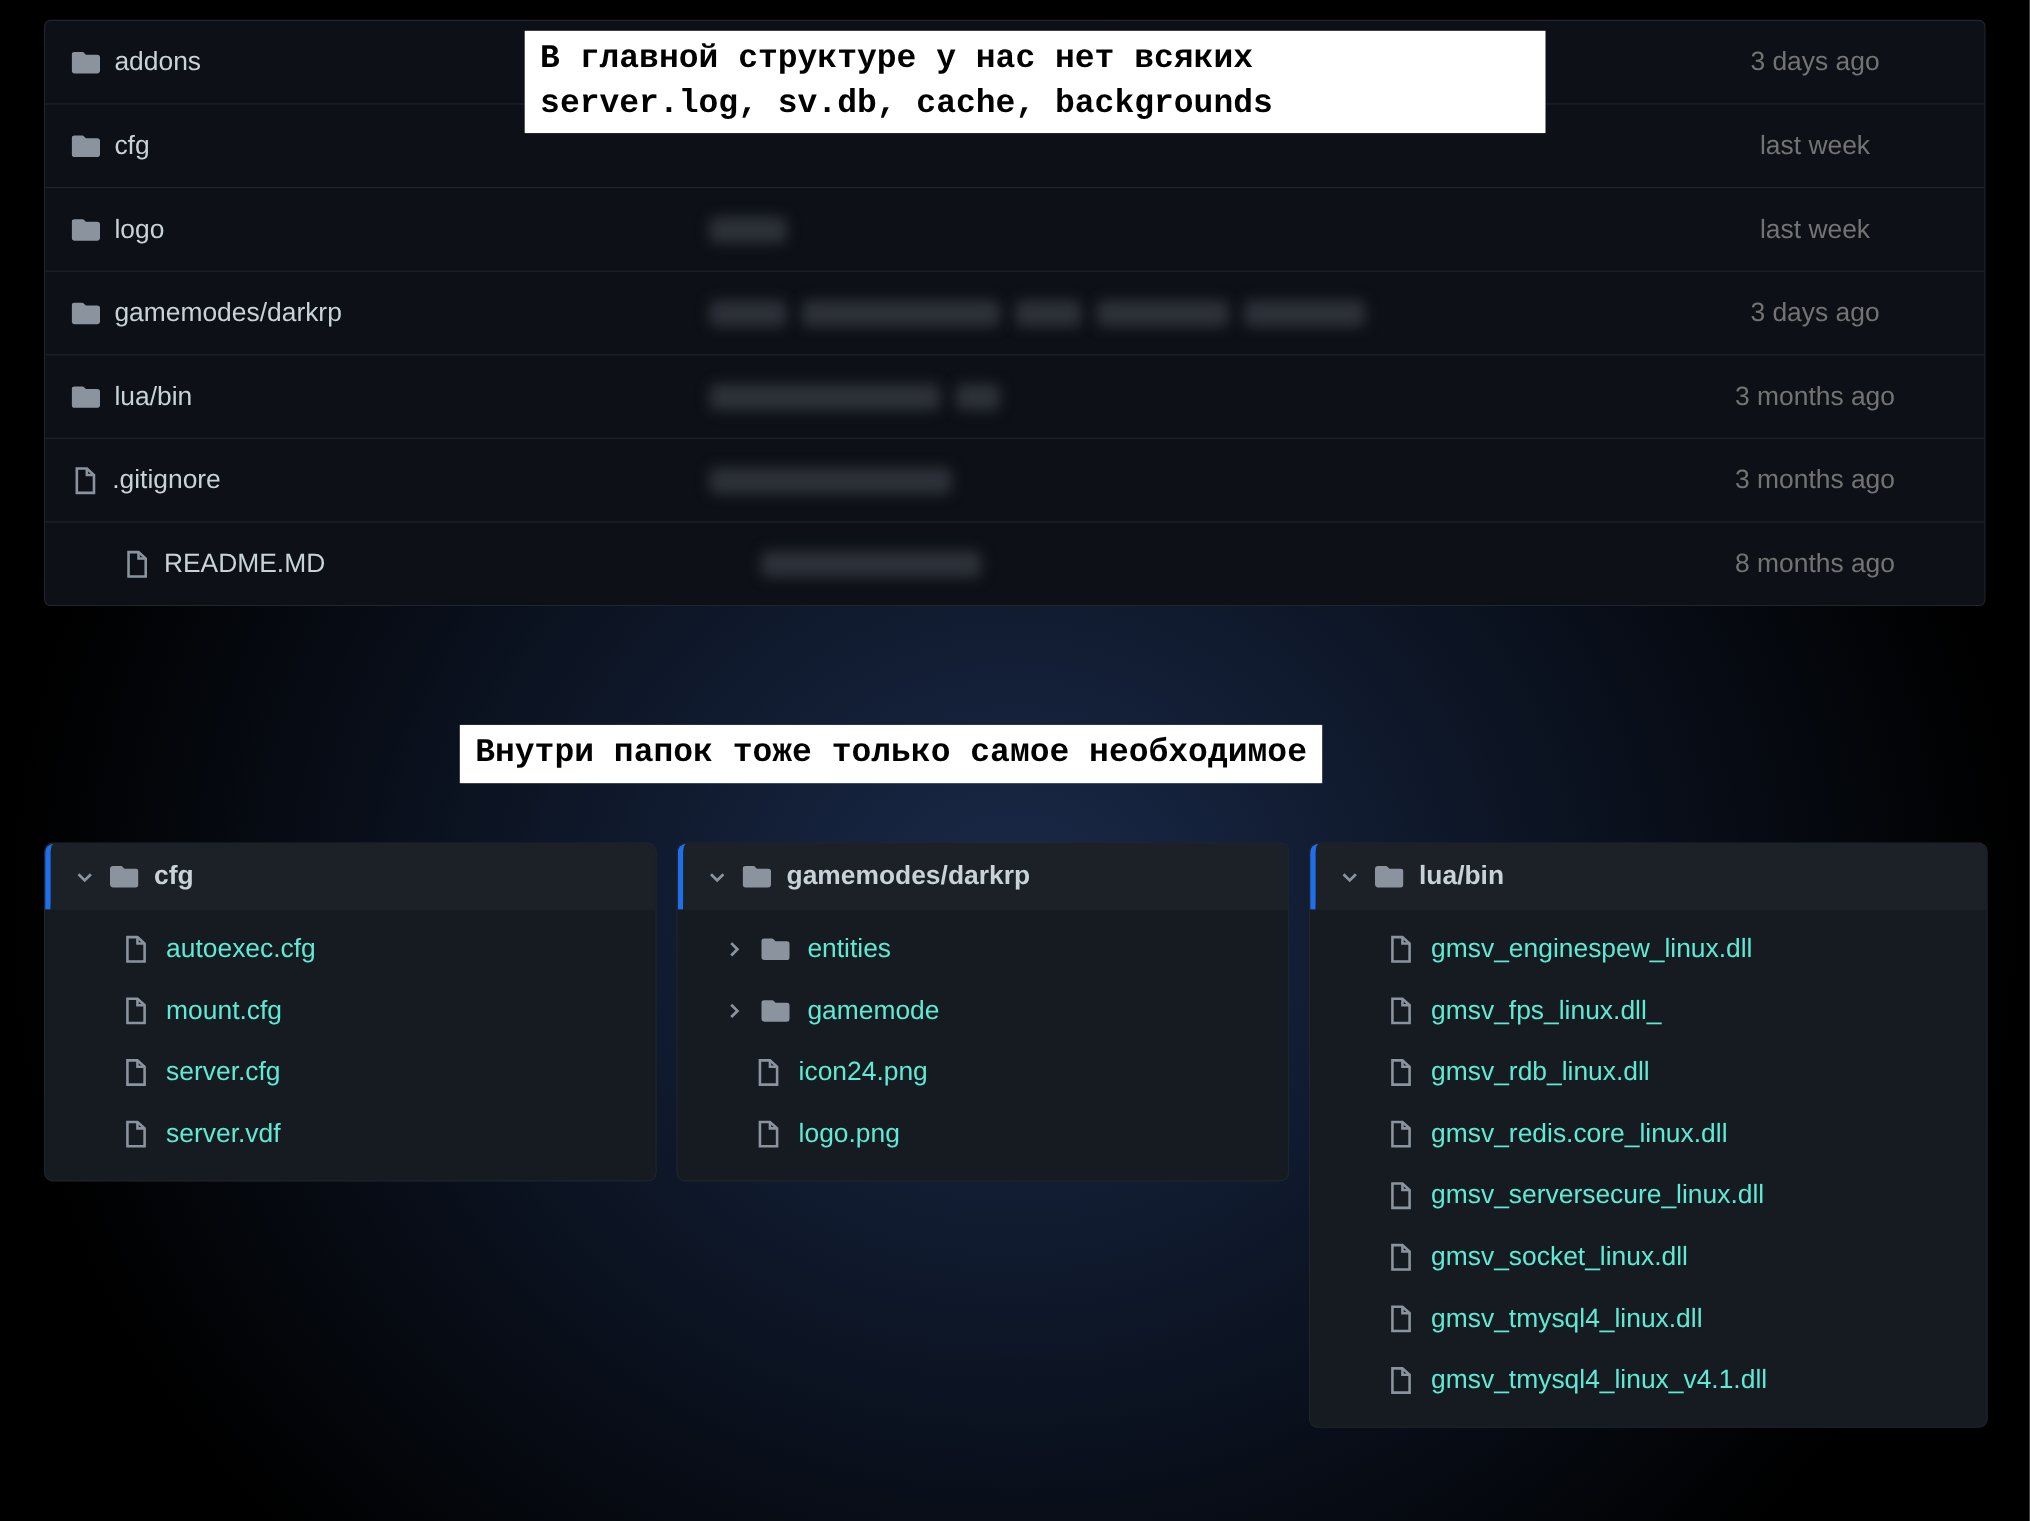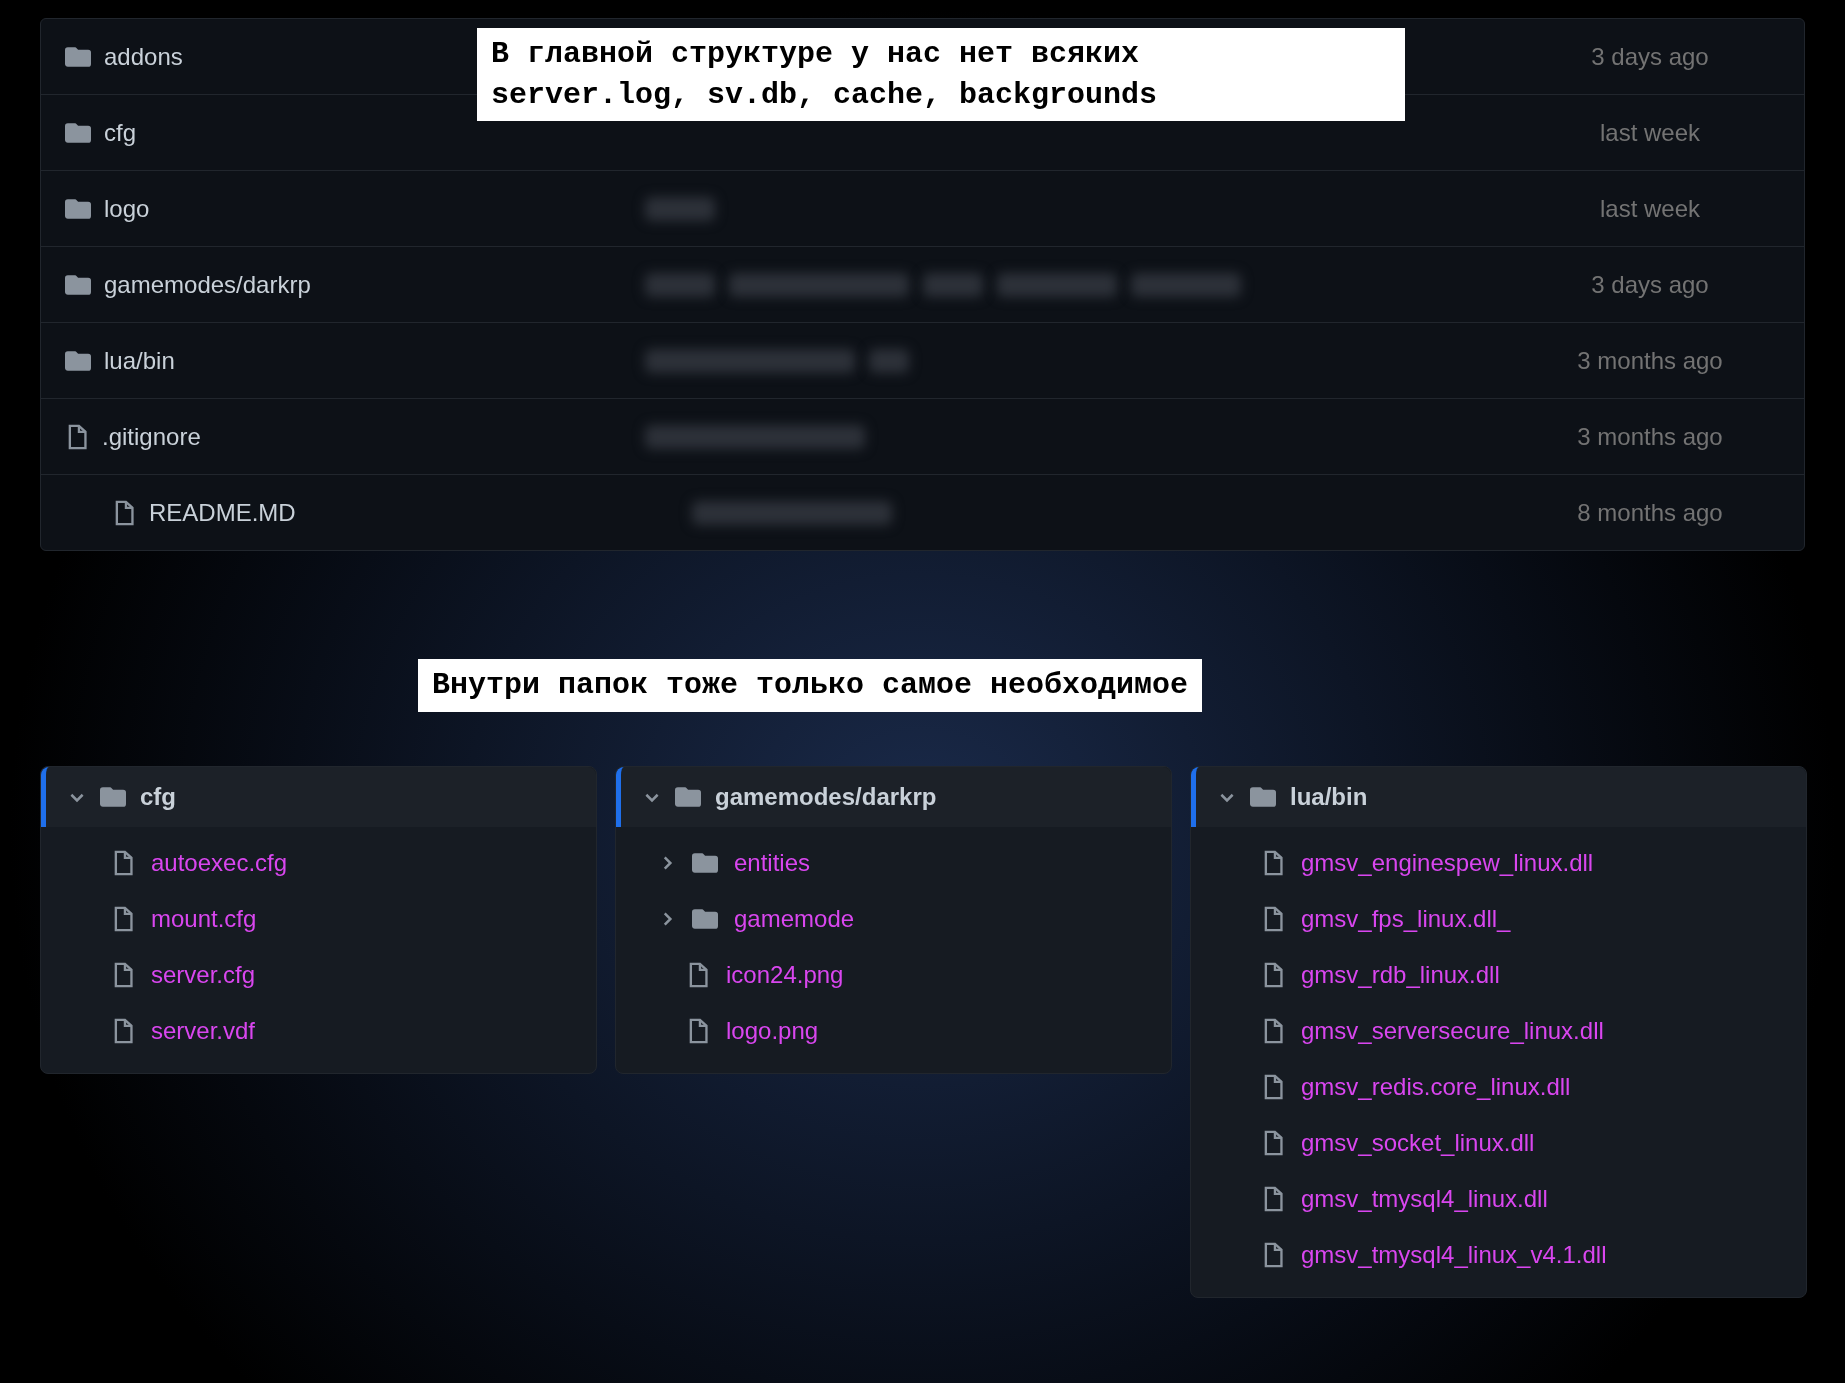--- a/index.html
+++ b/index.html
@@ -90,21 +90,21 @@
     border-radius: 8px 8px 0 0;
     position: relative;
   }
   .tree-header .name { font-weight: 600; color: #c9d1d9; }
   .tree-items { padding: 8px 22px 0 70px; }
   .tree-item {
     display: flex;
     align-items: center;
     gap: 16px;
     height: 56px;
-    color: #d946ef;
+    color: #5eead4;
   }
 
   
   svg { display: block; flex: 0 0 auto; }
   .ico-folder { width: 26px; height: 26px; fill: #8b949e; }
   .ico-file   { width: 24px; height: 26px; fill: none; stroke: #8b949e; stroke-width: 1.8; }
   .ico-chev   { width: 18px; height: 18px; fill: none; stroke: #8b949e; stroke-width: 2.2; }
 </style>
 </head>
 <body>
@@ -332,32 +332,32 @@
         <div class="tree-item">
           <svg class="ico-file">
             <use href="#sym-file"></use>
           </svg>
           <span>gmsv_rdb_linux.dll</span>
         </div>
         <div class="tree-item">
           <svg class="ico-file">
             <use href="#sym-file"></use>
           </svg>
+          <span>gmsv_redis.core_linux.dll</span>
+        </div>
+        <div class="tree-item">
+          <svg class="ico-file">
+            <use href="#sym-file"></use>
+          </svg>
           <span>gmsv_serversecure_linux.dll</span>
         </div>
         <div class="tree-item">
           <svg class="ico-file">
             <use href="#sym-file"></use>
           </svg>
-          <span>gmsv_redis.core_linux.dll</span>
-        </div>
-        <div class="tree-item">
-          <svg class="ico-file">
-            <use href="#sym-file"></use>
-          </svg>
           <span>gmsv_socket_linux.dll</span>
         </div>
         <div class="tree-item">
           <svg class="ico-file">
             <use href="#sym-file"></use>
           </svg>
           <span>gmsv_tmysql4_linux.dll</span>
         </div>
         <div class="tree-item">
           <svg class="ico-file">

